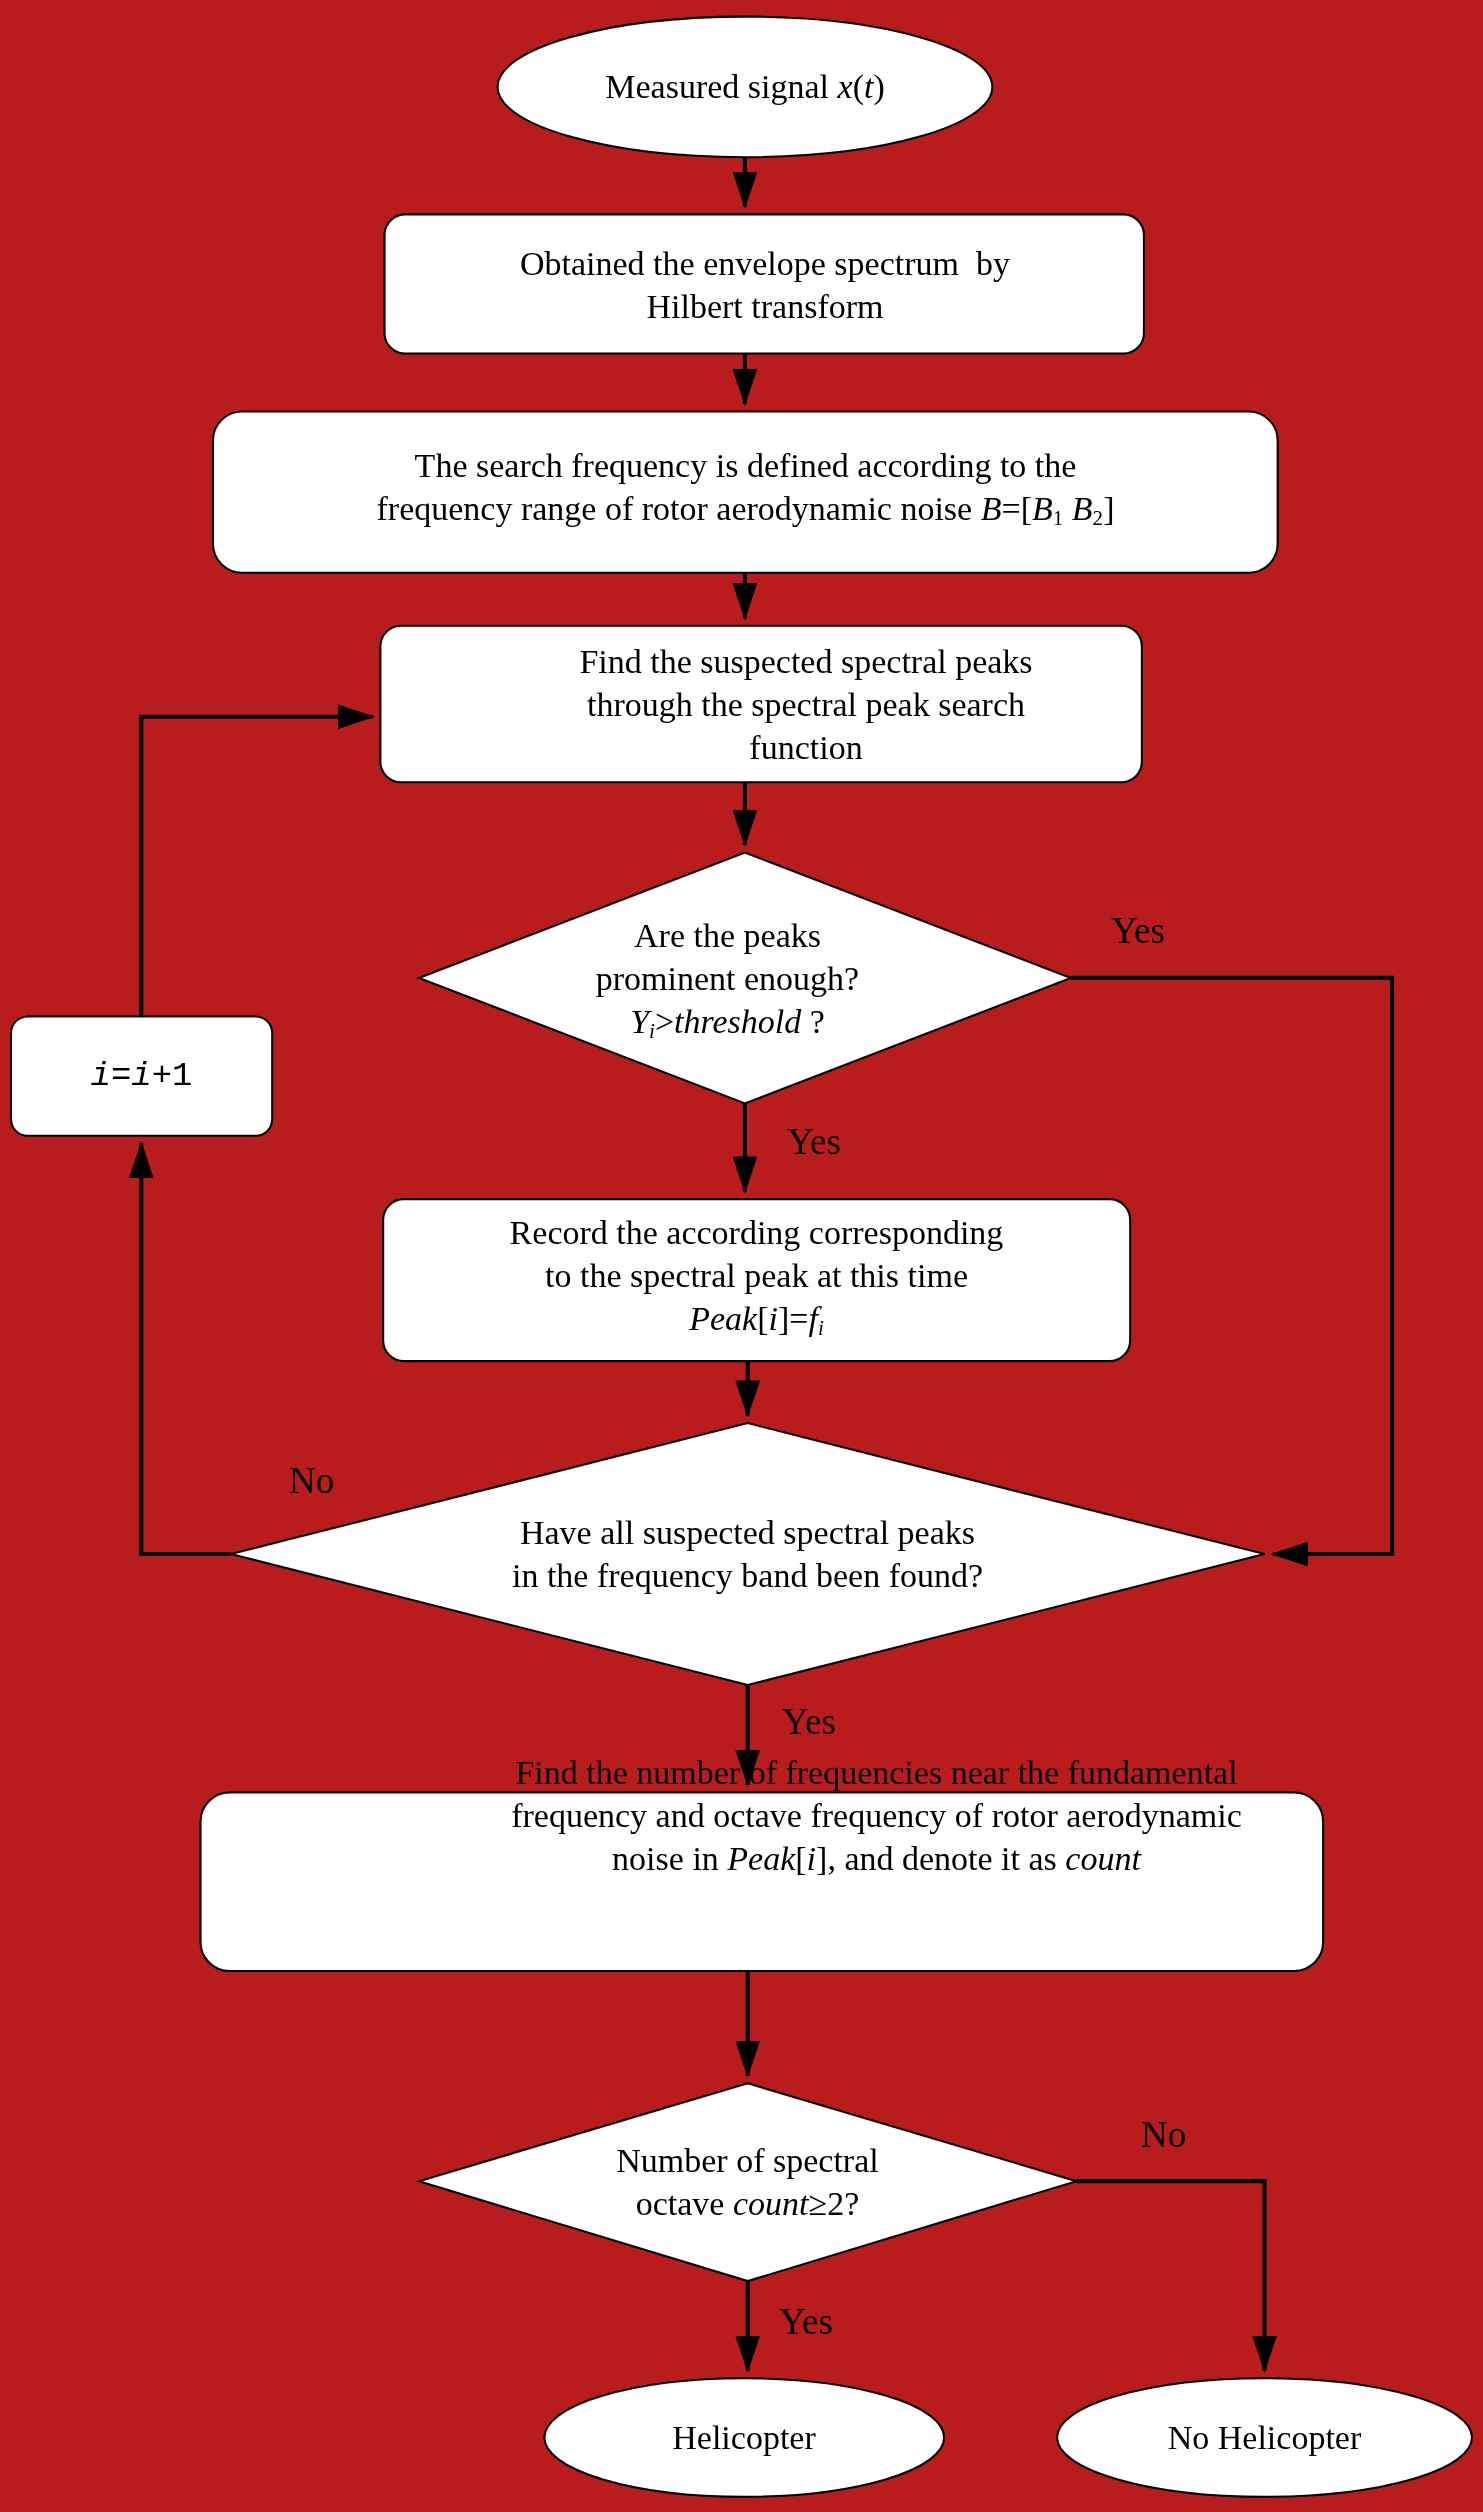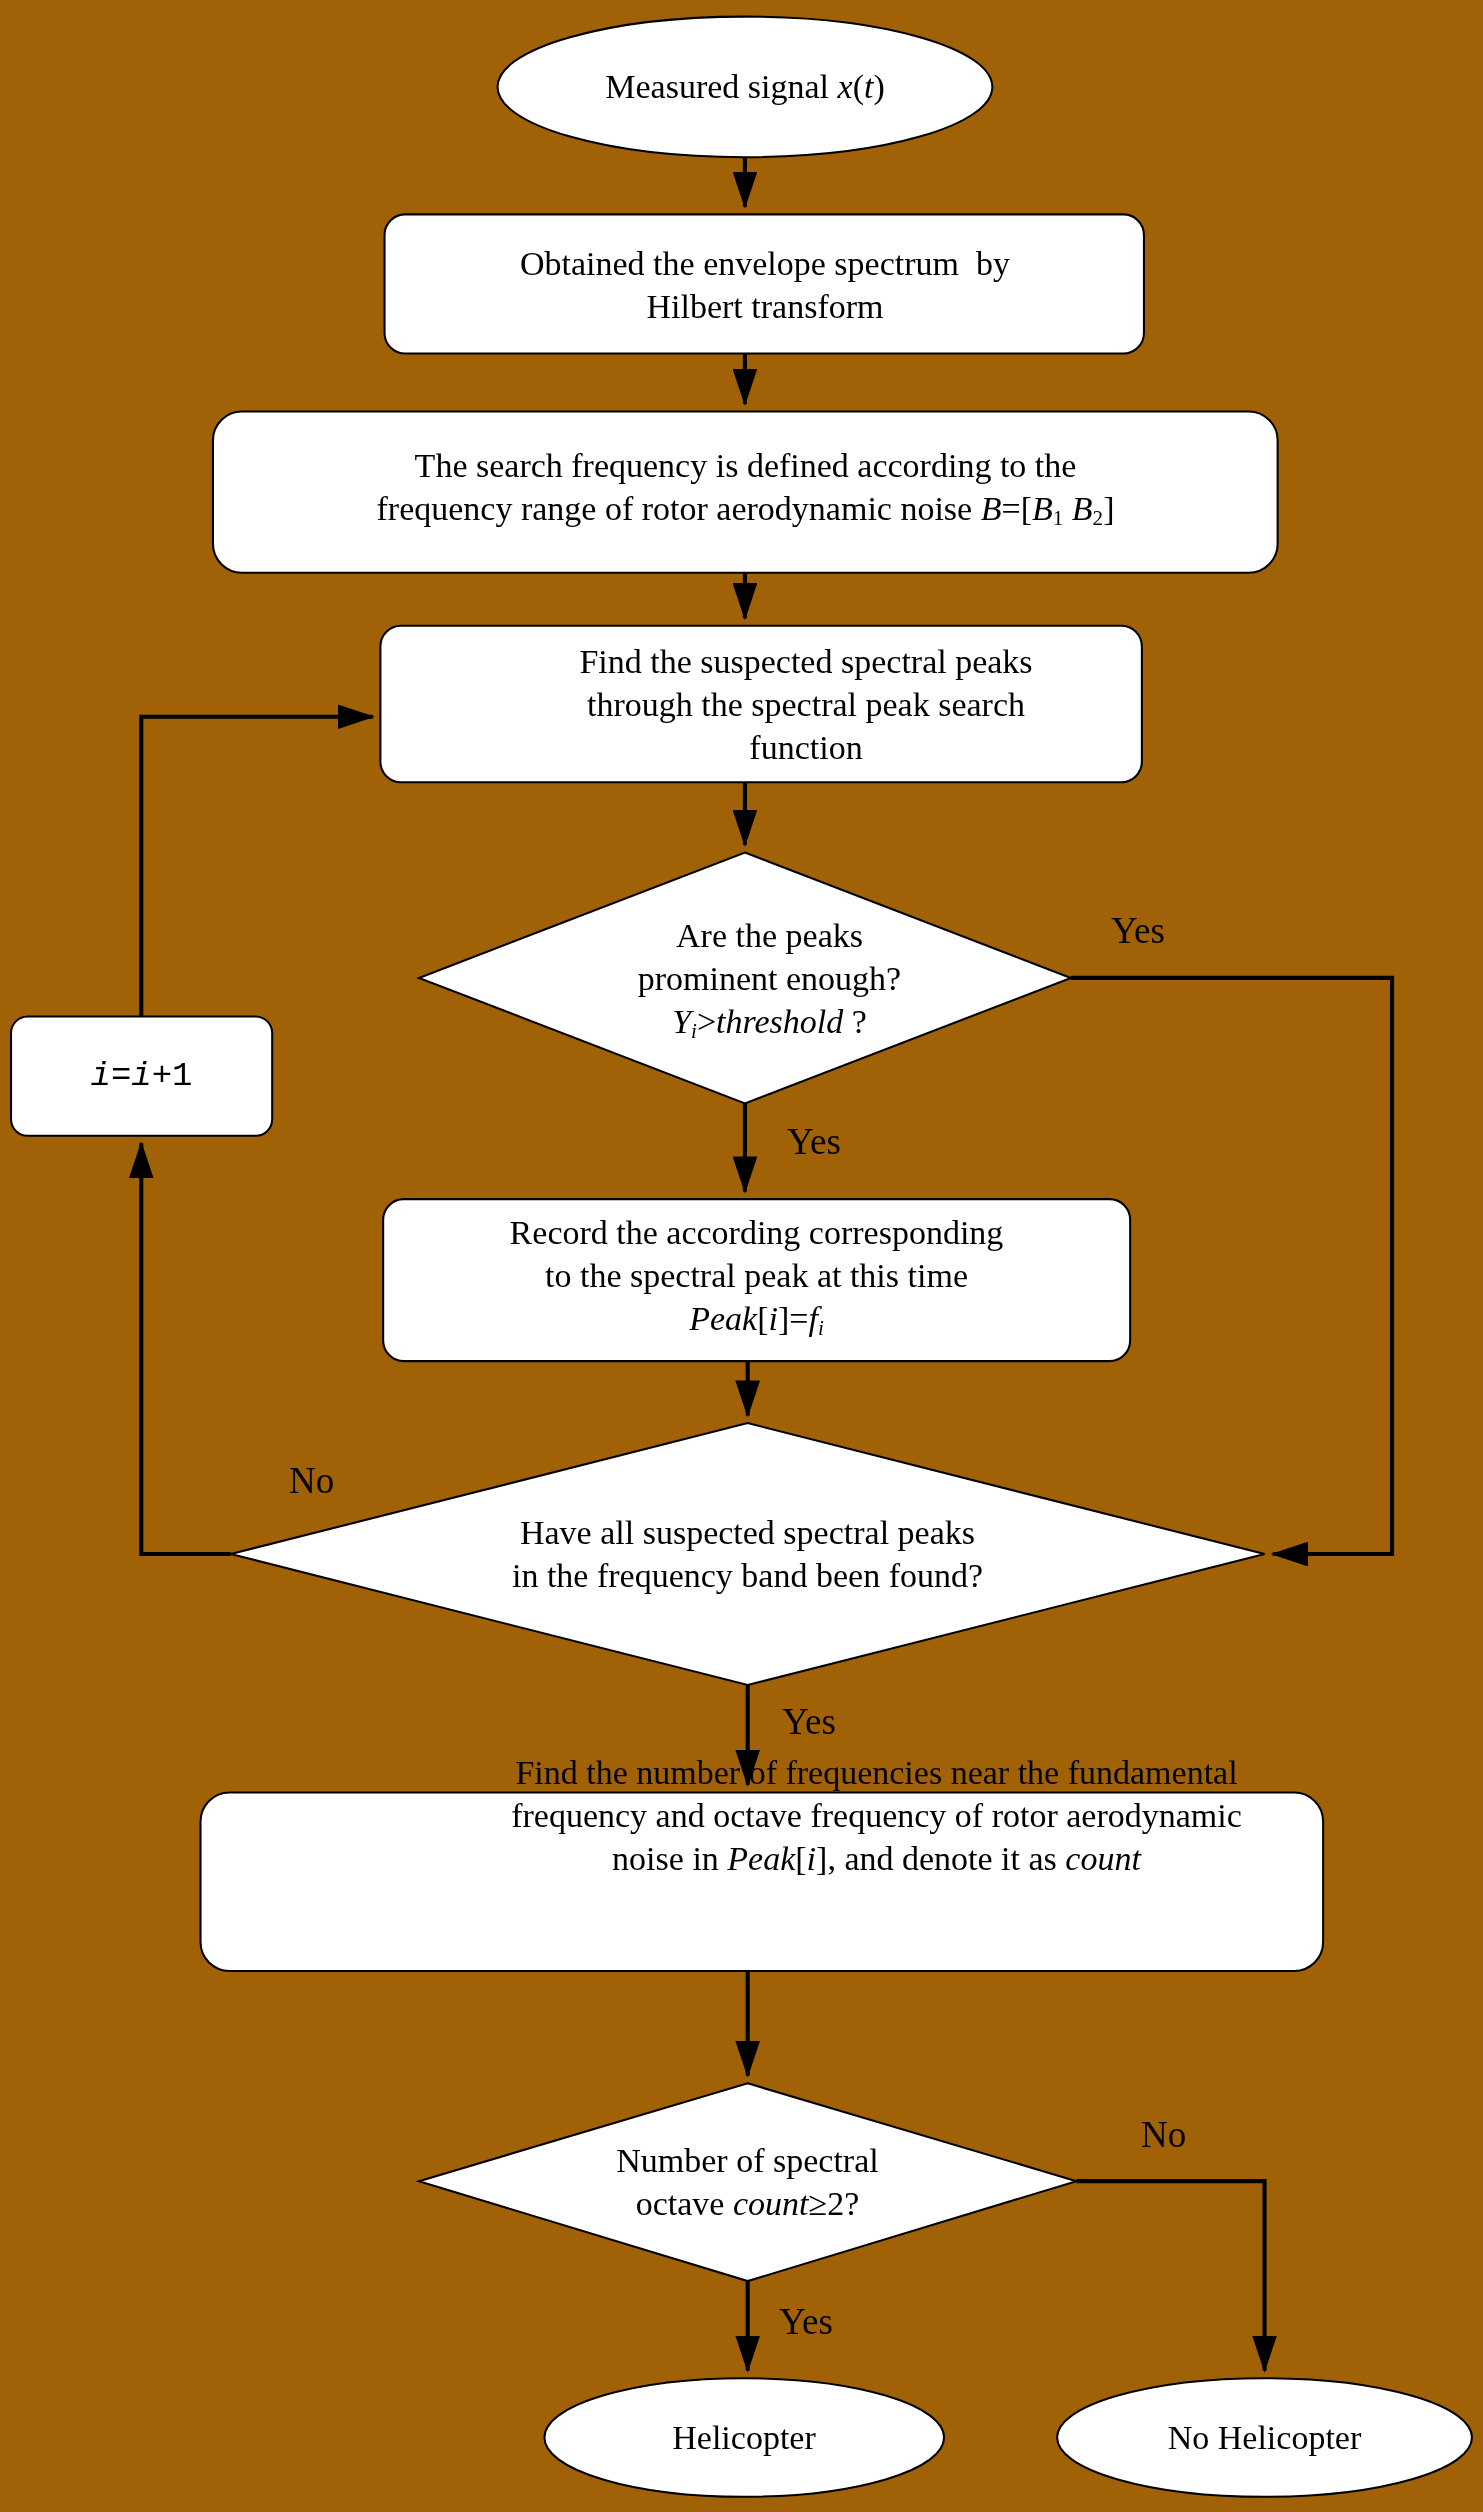--- a/index.html
+++ b/index.html
@@ -1,17 +1,17 @@
 <!DOCTYPE html>
 <html style="font-size:11px"><head>
 <meta charset="utf-8">
 <style>
   html,body{margin:0;padding:0;background:#ffffff;}
   .stage{
-    position:relative;width:1483px;height:2512px;background:#a16207;
+    position:relative;width:1483px;height:2512px;background:#b91c1c;
     font-family:"Liberation Serif","DejaVu Serif",serif;color:#000;overflow:hidden;
   }
   svg.layer{position:absolute;left:0;top:0;width:1483px;height:2512px;}
   .shape{fill:#ffffff;stroke:#000000;stroke-width:3px;}
   .conn{fill:none;stroke:#000000;stroke-width:6px;}
   .node-text{
     position:absolute;display:flex;flex-direction:column;align-items:center;
     justify-content:center;text-align:center;font-size:34px;
   }
   .line{line-height:43px;white-space:pre;}
@@ -73,21 +73,21 @@
     <div class="line">The search frequency is defined according to the</div>
     <div class="line"><span>frequency range of rotor aerodynamic noise </span><span class="it">B</span><span>=[</span><span class="it">B</span><span class="sub">1</span><span> </span><span class="it">B</span><span class="sub">2</span><span>]</span></div>
   </div>
 
   <div class="node-text" style="left:380px;top:634px;width:762px;height:140px;padding-left:45px;">
     <div class="line">Find the suspected spectral peaks</div>
     <div class="line">through the spectral peak search</div>
     <div class="line">function</div>
   </div>
 
-  <div class="node-text" style="left:494px;top:911px;width:551px;height:145px;font-family:Liberation Serif, serif;">
+  <div class="node-text" style="left:452px;top:911px;width:551px;height:145px;font-family:Liberation Serif, serif;">
     <div class="line">Are the peaks</div>
     <div class="line">prominent enough?</div>
     <div class="line"><span class="it">Y</span><span class="subit">i</span><span>&gt;</span><span class="it">threshold</span><span> ?</span></div>
   </div>
 
   <div class="node-text" style="left:11px;top:1017px;width:261px;height:119px;font-family:Liberation Mono, monospace;">
     <div class="line"><span class="it">i</span><span>=</span><span class="it">i</span><span>+1</span></div>
   </div>
 
   <div class="node-text" style="left:383px;top:1208px;width:747px;height:145px;">

